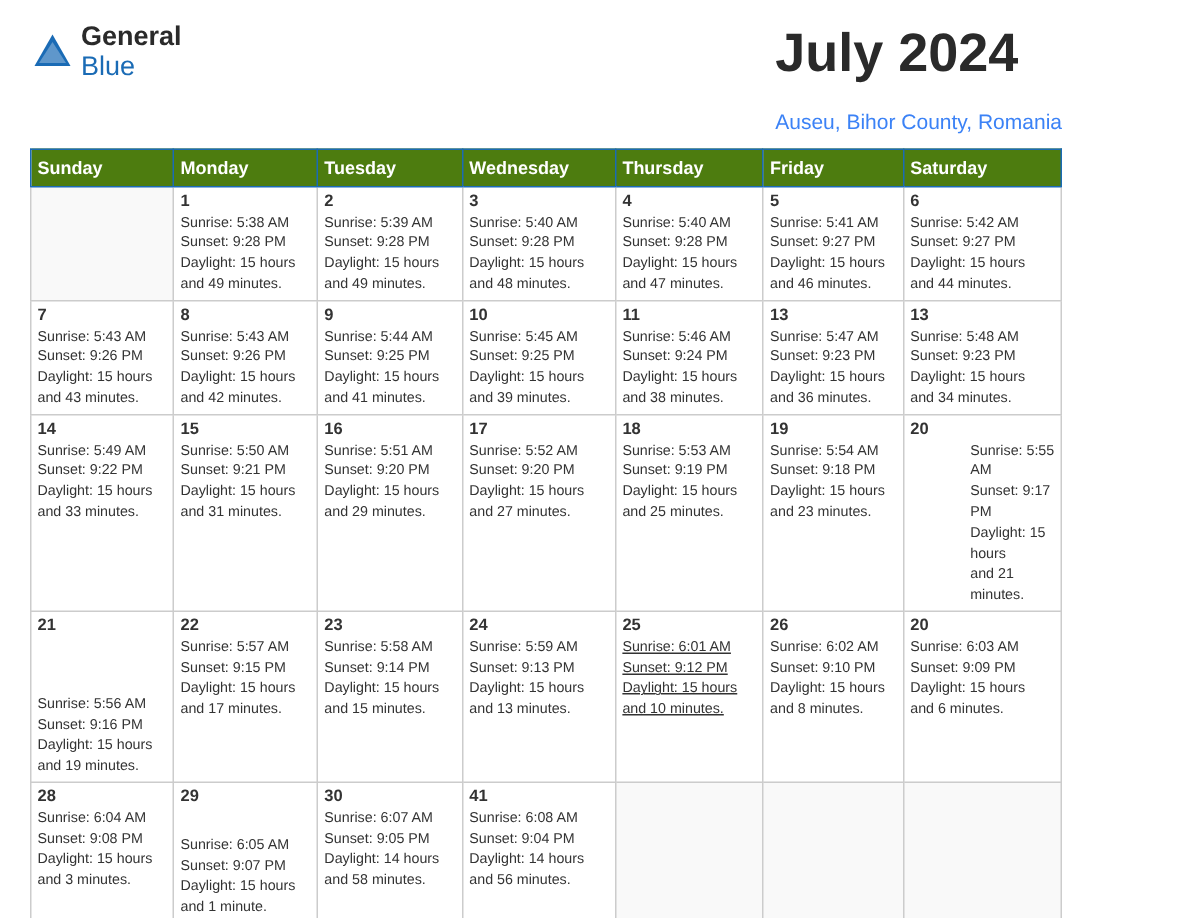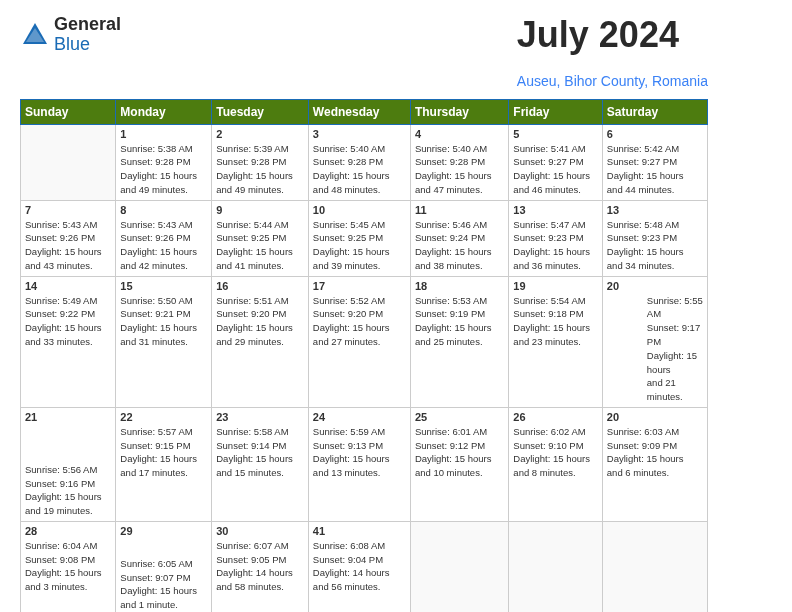--- a/index.html
+++ b/index.html
@@ -301,21 +301,21 @@
           </td>
           <td>
             <span class="day-number">24</span>
             <div class="day-info" style="white-space: pre-line;">Sunrise: 5:59 AM
 Sunset: 9:13 PM
 Daylight: 15 hours
 and 13 minutes.</div>
           </td>
           <td>
             <span class="day-number">25</span>
-            <div class="day-info" style="white-space: pre-line;">Sunrise: 6:01 AM
+            <div class="day-info" style="white-space: pre-line; text-decoration: underline;">Sunrise: 6:01 AM
 Sunset: 9:12 PM
 Daylight: 15 hours
 and 10 minutes.</div>
           </td>
           <td>
             <span class="day-number">26</span>
             <div class="day-info" style="white-space: pre-line;">Sunrise: 6:02 AM
 Sunset: 9:10 PM
 Daylight: 15 hours
 and 8 minutes.</div>

